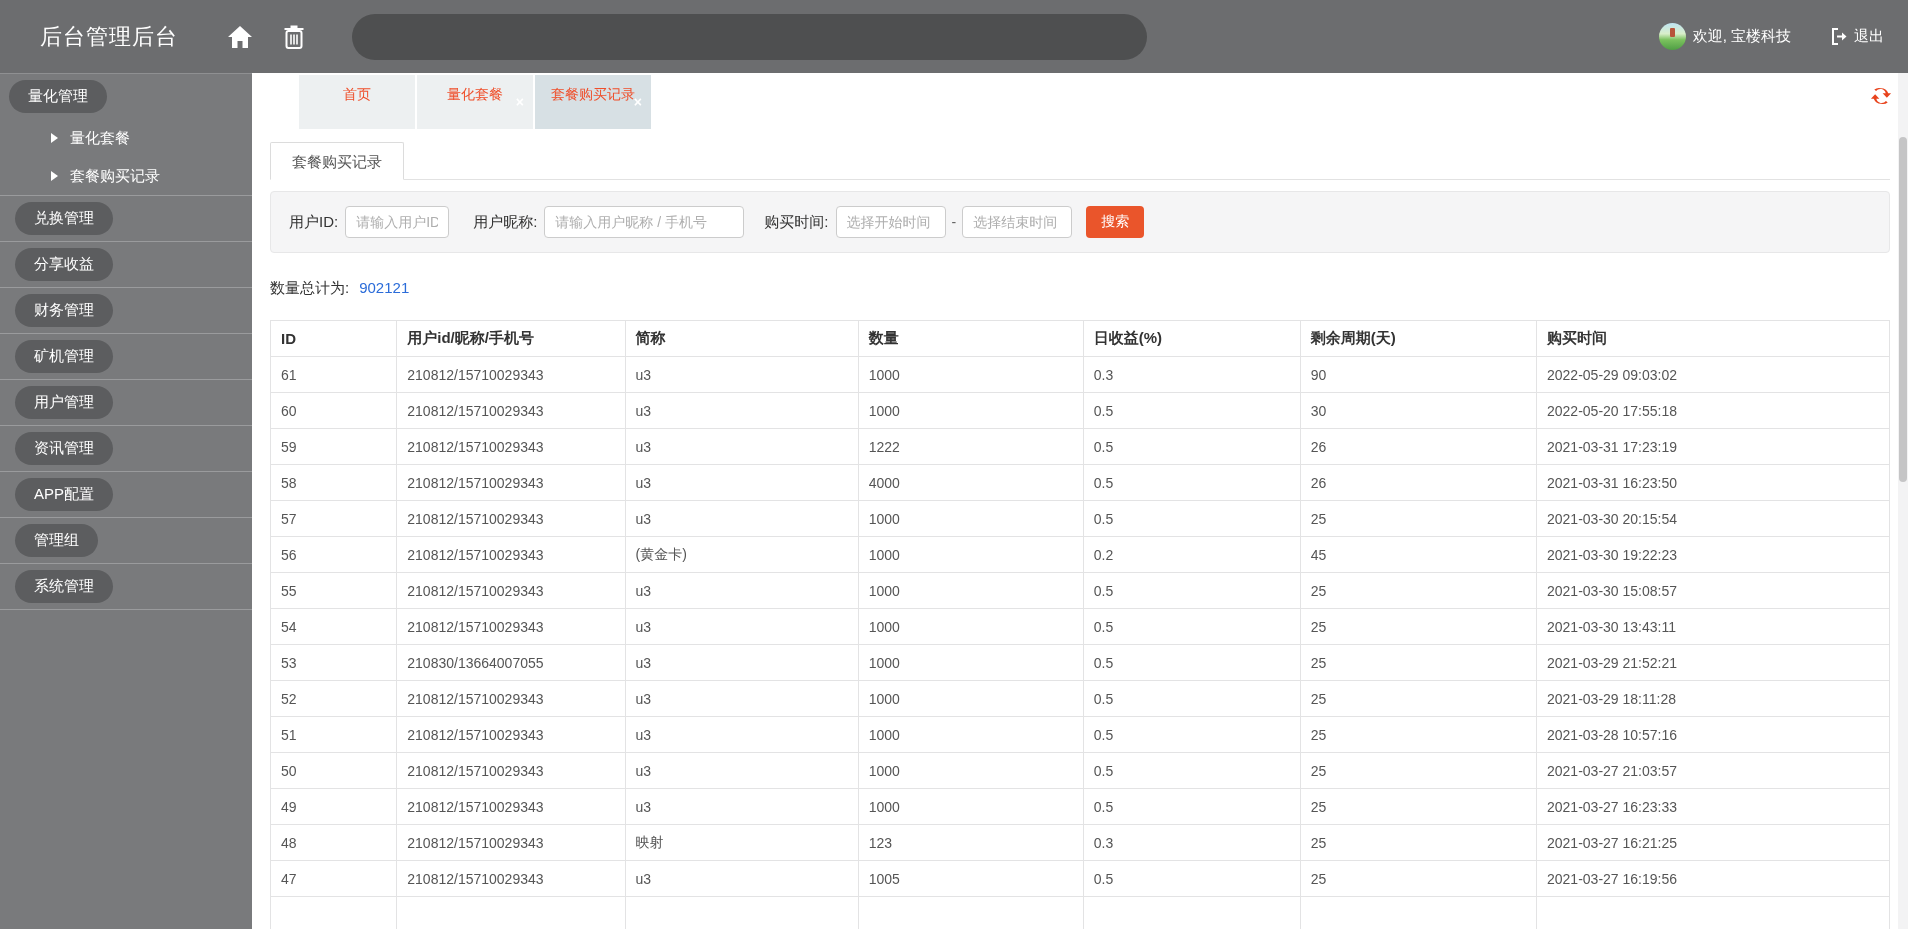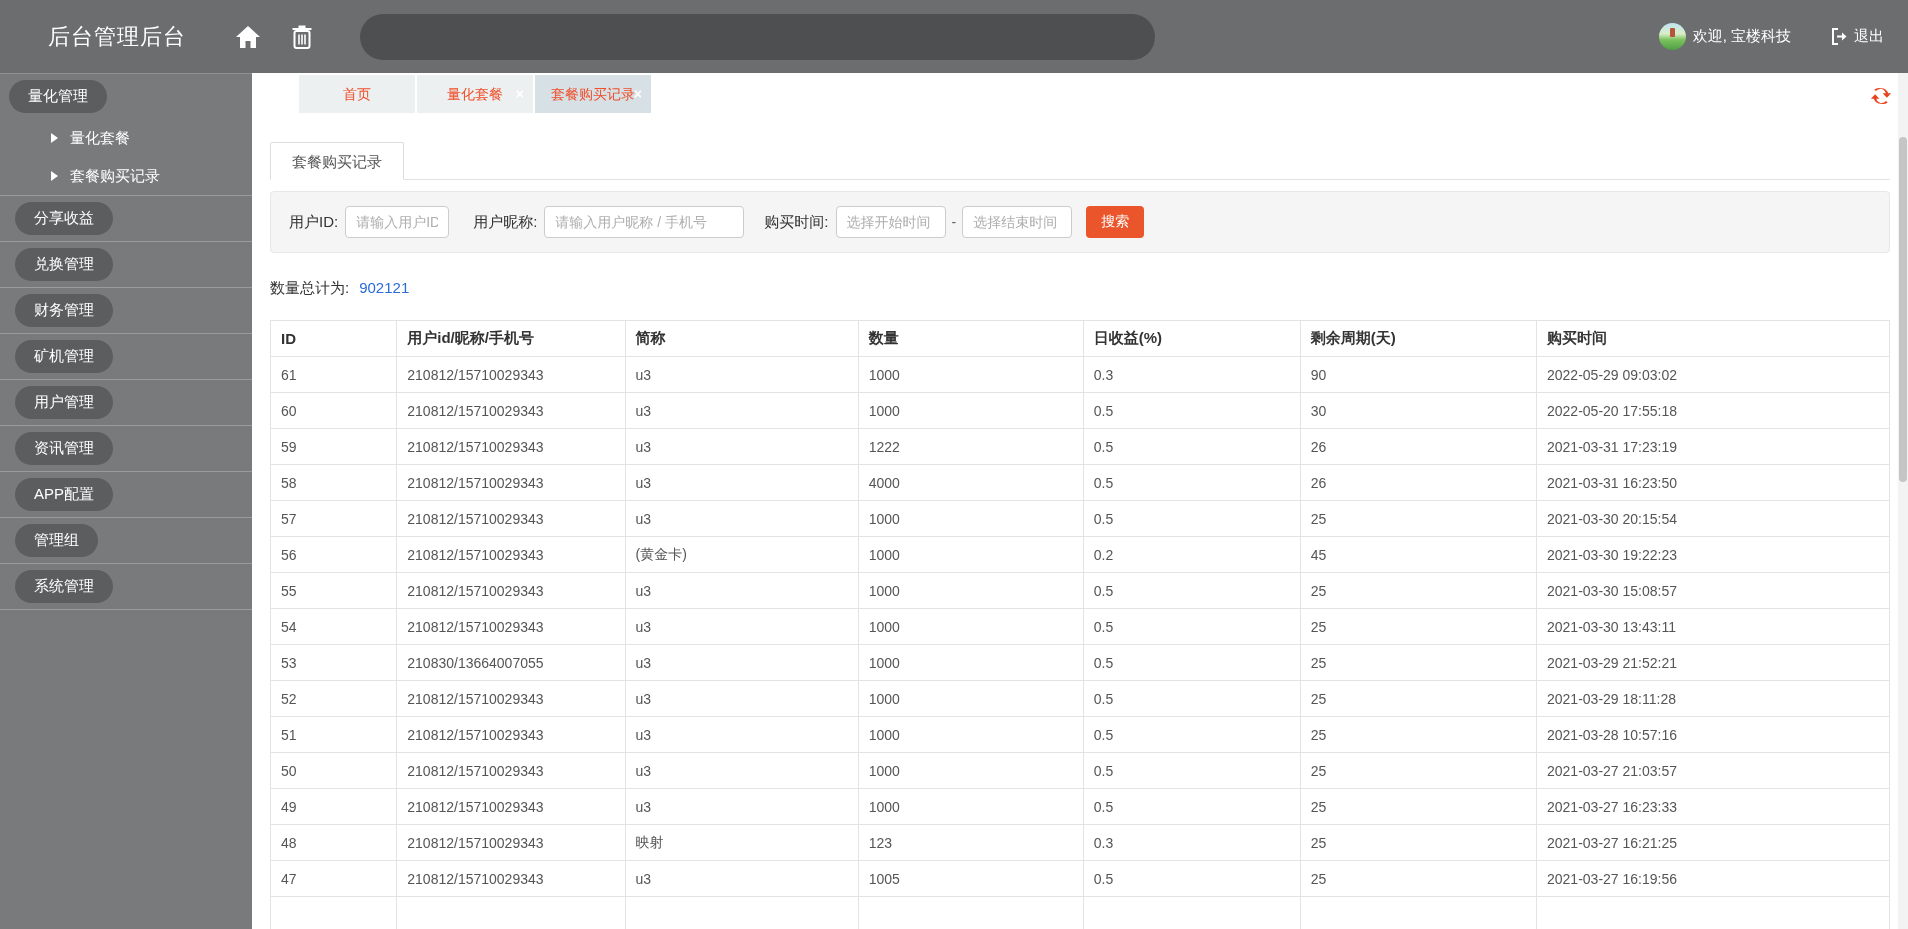--- a/index.html
+++ b/index.html
@@ -4,21 +4,21 @@
 <style>
   * { box-sizing: border-box; }
   html,body { margin:0; padding:0; }
   body {
     width:1908px; height:929px; overflow:hidden; background:#fff;
     font-family:"Liberation Sans","DejaVu Sans",sans-serif;
     -webkit-font-smoothing:antialiased;
   }
   
   .header { position:absolute; top:0; left:0; width:1908px; height:73px;
-    background:#6c6d6f; display:flex; align-items:center; z-index:5;padding-left:8px; }
+    background:#6c6d6f; display:flex; align-items:center; z-index:5; }
   .brand { color:#fff; font-size:22px; margin-left:40px; white-space:nowrap; letter-spacing:1px; }
   .hicon { margin-left:48px; width:28px; height:28px; display:flex; align-items:center; justify-content:center; cursor:pointer; }
   .hicon + .hicon { margin-left:26px; }
   .hicon svg { display:block; }
   .topsearch { margin-left:44px; width:795px; height:46px; border-radius:23px;
     background:#4e4f50; border:none; outline:none; color:#ddd; padding:0 22px; font-size:15px; }
   .hright { margin-left:auto; margin-right:24px; display:flex; align-items:center; color:#fff; font-size:15px; }
   .avatar { width:27px; height:27px; border-radius:50%; margin-right:7px; overflow:hidden;
     background:linear-gradient(180deg,#bfe4f2 0%,#d9eec9 40%,#7cc25f 62%,#4f9e44 100%);
     position:relative; flex:0 0 auto; }
@@ -39,21 +39,21 @@
   .side-chevron { position:absolute; right:16px; top:50%; transform:translateY(-50%); }
   .sub-row { height:38px; display:flex; align-items:center; padding-left:51px; cursor:pointer; }
   .caret { width:0; height:0; border-left:7px solid #fff; border-top:5px solid transparent;
     border-bottom:5px solid transparent; margin-right:12px; }
   .sub-label { color:#fff; font-size:15px; }
 
   
   .main { position:absolute; top:73px; left:252px; width:1656px; height:856px; background:#fff; overflow:hidden; }
 
   .tabbar { height:47px; padding-top:2px; padding-left:47px; display:flex; position:relative; }
-  .tab { width:116px; height:38px; line-height:38px; text-align:center; background:#edf0f1;
+  .tab { width:116px; height:54px; line-height:38px; text-align:center; background:#edf0f1;
     color:#ef4f2b; font-size:14px; margin-right:2px; position:relative; cursor:pointer; }
   .tab.active { background:#d7e0e4; }
   .tab .close { position:absolute; right:9px; top:50%; transform:translateY(-50%);
     color:#fff; font-size:14px; font-weight:bold; cursor:pointer; line-height:1; }
   .refresh-btn { position:absolute; right:16px; top:12px; width:22px; height:22px; cursor:pointer; }
 
   .content { padding:0 18px; }
   .panel-tabs { margin-top:22px; height:38px; border-bottom:1px solid #e2e2e2; }
   .panel-tab { display:inline-block; height:38px; line-height:37px; padding:0 21px;
     background:#fff; border:1px solid #dcdcdc; border-bottom:1px solid #fff;
@@ -139,31 +139,31 @@
       <span class="sub-label">量化套餐</span>
     </div>
     <div class="sub-row">
       <span class="caret"></span>
       <span class="sub-label">套餐购买记录</span>
     </div>
   </div>
 
   <div class="side-section">
     <div class="side-row">
+      <span class="pill">兑换管理</span>
+      <span class="side-chevron">
+        <svg width="9" height="15" viewBox="0 0 9 15">
+            <path d="M1.5 1.5 L7.5 7.5 L1.5 13.5" fill="none" stroke="#fff" stroke-width="2.2"></path>
+          </svg>
+      </span>
+    </div>
+  </div>
+  <div class="side-section">
+    <div class="side-row">
       <span class="pill">分享收益</span>
-      <span class="side-chevron">
-        <svg width="9" height="15" viewBox="0 0 9 15">
-            <path d="M1.5 1.5 L7.5 7.5 L1.5 13.5" fill="none" stroke="#fff" stroke-width="2.2"></path>
-          </svg>
-      </span>
-    </div>
-  </div>
-  <div class="side-section">
-    <div class="side-row">
-      <span class="pill">兑换管理</span>
       <span class="side-chevron">
         <svg width="9" height="15" viewBox="0 0 9 15">
             <path d="M1.5 1.5 L7.5 7.5 L1.5 13.5" fill="none" stroke="#fff" stroke-width="2.2"></path>
           </svg>
       </span>
     </div>
   </div>
   <div class="side-section">
     <div class="side-row">
       <span class="pill">财务管理</span>

